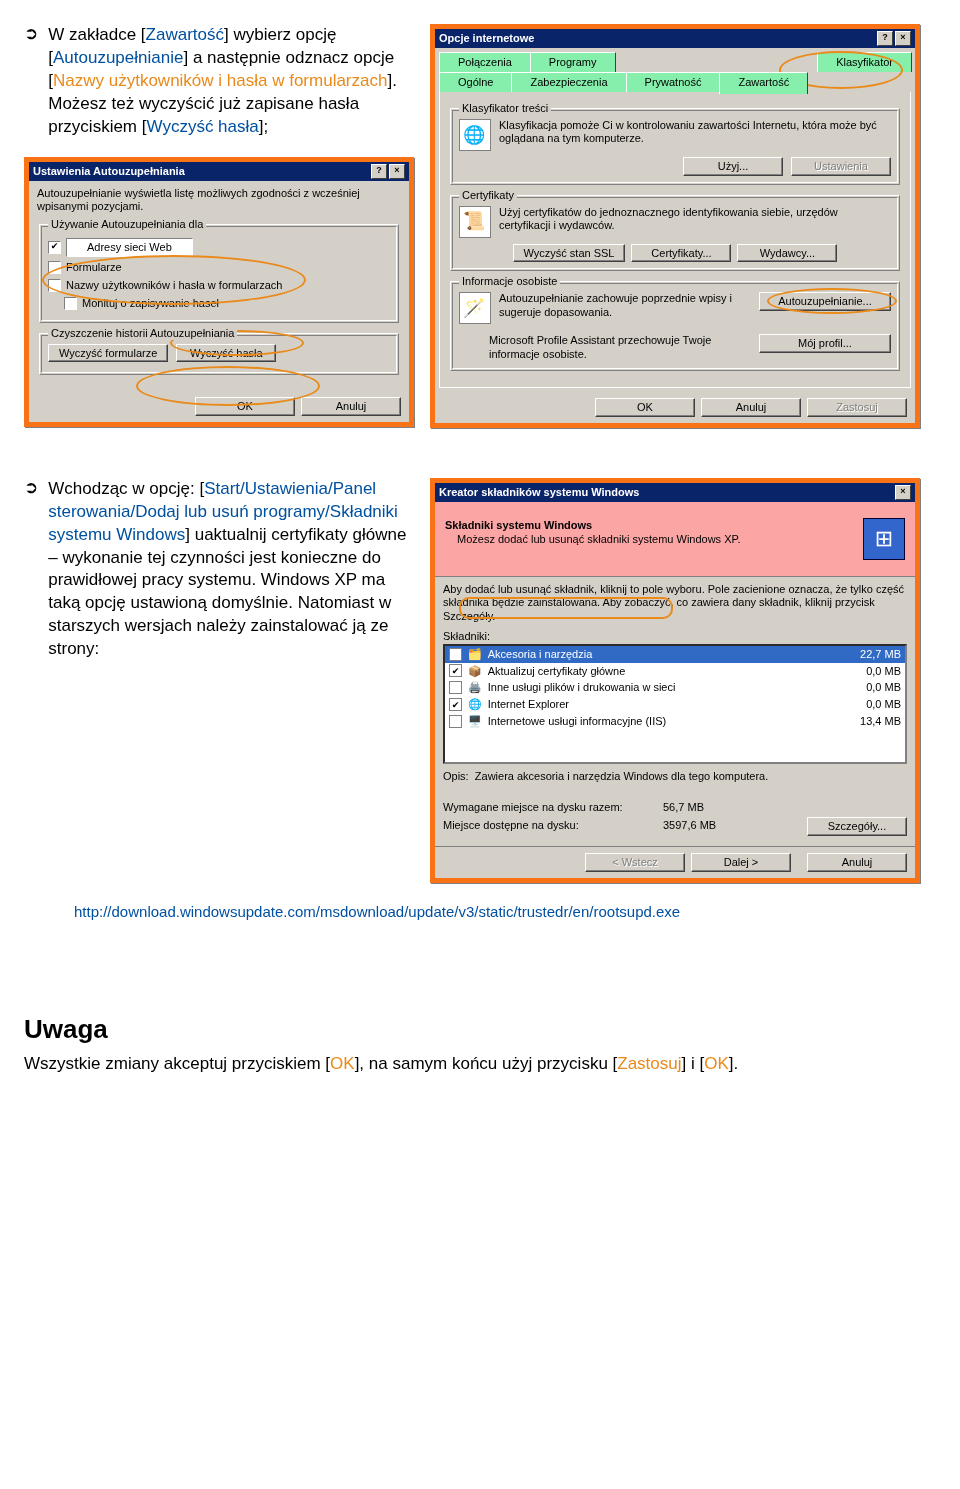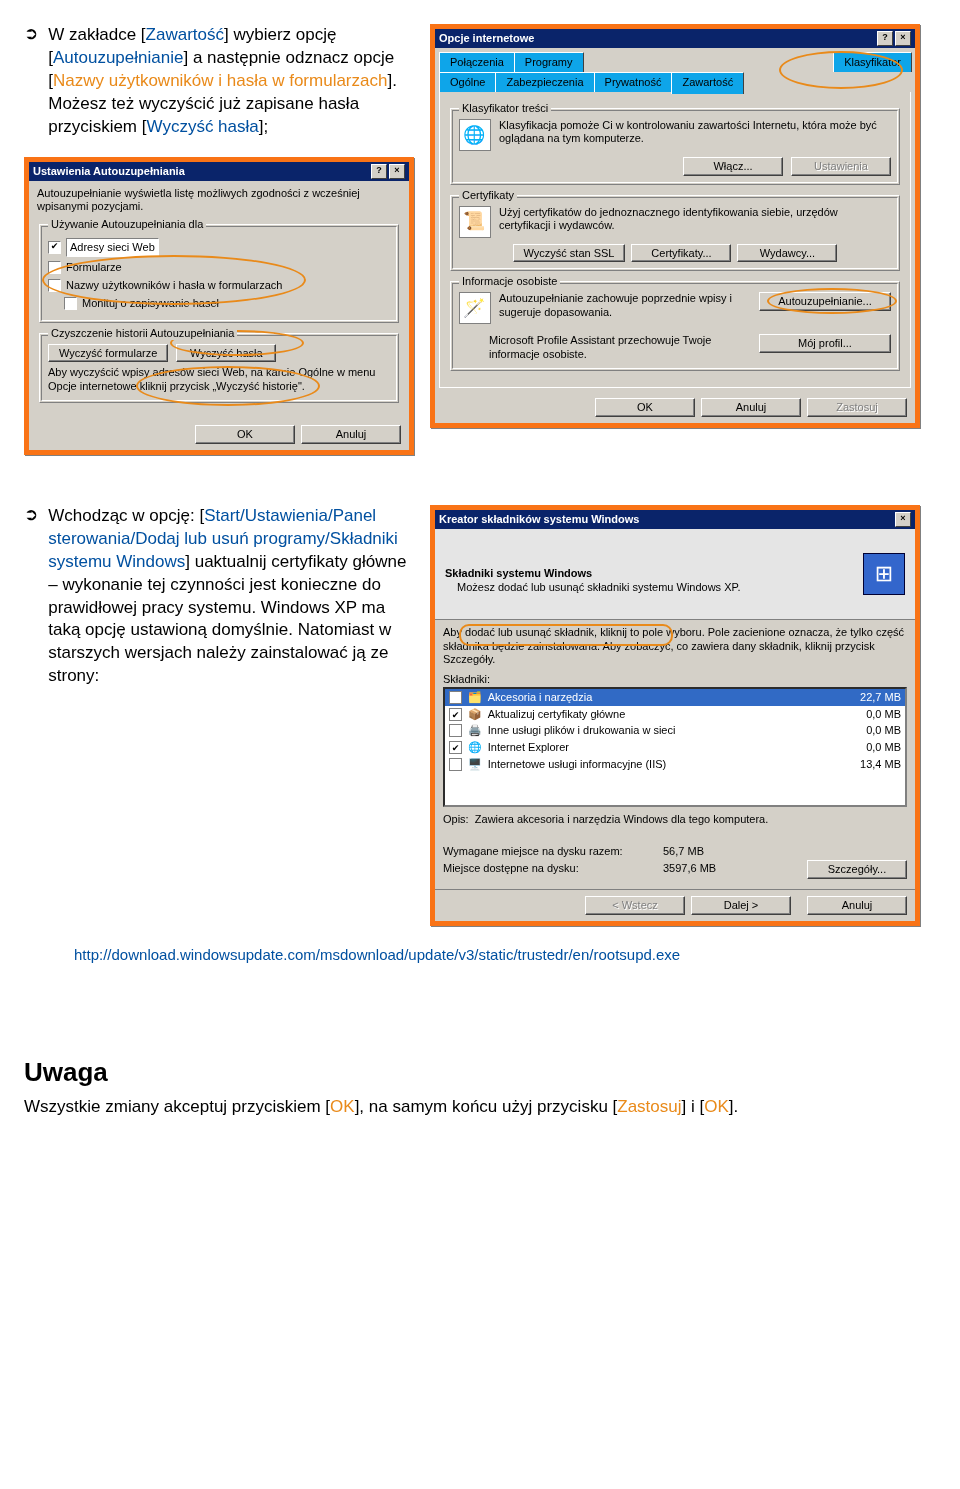--- a/index.html
+++ b/index.html
@@ -16,29 +16,29 @@
   .sq{width:14px;height:13px;background:#D4D0C8;border:1px solid #fff;border-right-color:#404040;border-bottom-color:#404040;color:#000;font-size:9px;text-align:center;line-height:11px;font-weight:bold}
   .pad{padding:6px 8px 10px}
   .fs{border:1px solid #808080;border-left-color:#fff;border-top-color:#fff;position:relative;margin:10px 2px 6px;padding:10px 8px 8px}
   .fs::before{content:"";position:absolute;inset:1px;border:1px solid #fff;border-left-color:#808080;border-top-color:#808080;pointer-events:none}
   .fs .lg{position:absolute;top:-8px;left:8px;background:#D4D0C8;padding:0 3px;font-size:11px;z-index:2}
   .btn{display:inline-block;background:#D4D0C8;border:1px solid #fff;border-right-color:#404040;border-bottom-color:#404040;padding:1px 10px;font-size:11px;min-width:78px;text-align:center;box-shadow:inset -1px -1px 0 #808080}
   .btn.dis{color:#808080;text-shadow:1px 1px 0 #fff}
   .cb{display:flex;align-items:center;gap:5px;font-size:11px;margin:3px 0}
   .cb .box{width:11px;height:11px;background:#fff;border:1px solid #808080;border-right-color:#fff;border-bottom-color:#fff;font-size:9px;text-align:center;line-height:9px}
   .tabs{display:flex;flex-wrap:wrap;gap:0;padding:4px 4px 0}
-  .tab{background:#0ea5e9;border:1px solid #fff;border-right-color:#404040;border-bottom:none;padding:2px 10px;font-size:11px;margin-right:-1px;position:relative}
+  .tab{background:#86efac;border:1px solid #fff;border-right-color:#404040;border-bottom:none;padding:2px 18px;font-size:11px;margin-right:-1px;position:relative}
   .tab.active{z-index:2;padding-bottom:4px;margin-bottom:-2px}
   .tabrow{width:100%;display:flex}
   .ic{width:30px;height:30px;flex:0 0 30px;background:#fff;border:1px solid #808080;display:flex;align-items:center;justify-content:center;font-size:18px}
   .tiny{font-size:11px;line-height:1.25}
   .btnrow{display:flex;gap:6px;justify-content:flex-end;padding:6px 8px}
   .circled{position:relative}
   .ovl{position:absolute;border:2px solid #E98A1A;border-radius:50%;pointer-events:none}
-  .inset{background:#fff;border:1px solid #808080;border-right-color:#fff;border-bottom-color:#fff;padding:1px 3px}
+  .inset{background:#fff;border:1px solid #808080;border-right-color:#fff;border-bottom-color:#fff;padding:1px 20px}
   .list{background:#fff;border:2px inset #808080;height:116px;overflow:hidden;font-size:11px}
   .li{display:flex;align-items:center;padding:1px 4px;gap:6px}
   .li.sel{background:#316AC5;color:#fff}
   .sz{margin-left:auto}
   .kv{display:flex;font-size:11px;margin:3px 0}
   .kv .k{flex:0 0 220px}
   h2.uwaga{font-size:26px;margin:88px 0 6px;font-weight:bold}
   .foot{font-size:17px}
   a.url{color:#0050A0;text-decoration:none;font-size:15px}
 </style>
@@ -83,21 +83,20 @@
               <span>Monituj o zapisywanie haseł</span>
             </div>
           <span class="ovl" style="left:2px;top:30px;width:260px;height:46px"></span>
         </div>
         <div class="fs">
           <span class="lg">Czyszczenie historii Autouzupełniania</span>
           <div style="display:flex;gap:8px;margin-bottom:4px">
             <span class="btn">Wyczyść formularze</span>
             <span class="btn">Wyczyść hasła</span>
           </div>
-          <div class="tiny">Aby wyczyścić wpisy adresów sieci Web, na karcie Ogólne w menu Opcje internetowe kliknij przycisk „Wyczyść historię".</div>
           <span class="ovl" style="left:130px;top:-4px;width:130px;height:22px"></span>
           <span class="ovl" style="left:96px;top:32px;width:180px;height:36px"></span>
         </div>
       </div>
       <div class="btnrow">
         <span class="btn">OK</span>
         <span class="btn">Anuluj</span>
       </div>
     </div>
   </div>
@@ -125,21 +124,21 @@
     </div>
     <span class="ovl" style="right:12px;top:22px;width:120px;height:34px"></span>
     <div class="pad" style="border:1px solid #fff;border-top:none;margin:0 4px 4px">
       <div class="fs">
         <span class="lg">Klasyfikator treści</span>
         <div style="display:flex;gap:8px">
           <div class="ic">🌐</div>
           <div class="tiny" style="flex:1">Klasyfikacja pomoże Ci w kontrolowaniu zawartości Internetu, która może być oglądana na tym komputerze.</div>
         </div>
         <div style="display:flex;gap:8px;justify-content:flex-end;margin-top:6px">
-          <span class="btn">Włącz...</span>
+          <span class="btn">Użyj...</span>
           <span class="btn dis">Ustawienia</span>
         </div>
       </div>
       <div class="fs">
         <span class="lg">Certyfikaty</span>
         <div style="display:flex;gap:8px">
           <div class="ic">📜</div>
           <div class="tiny" style="flex:1">Użyj certyfikatów do jednoznacznego identyfikowania siebie, urzędów certyfikacji i wydawców.</div>
         </div>
         <div style="display:flex;gap:6px;justify-content:center;margin-top:6px">
@@ -181,21 +180,21 @@
     </div>
   </div>
 
   <div class="w98 circled" style="flex:1">
     <div class="tb">
       <span>Kreator składników systemu Windows</span>
       <span class="x">
           <span class="sq">×</span>
         </span>
     </div>
-    <div style="background:#e5e5e5;padding:24px 10px;display:flex;gap:10px;align-items:flex-end;border-bottom:1px solid #808080">
+    <div style="background:#fca5a5;padding:16px 10px;display:flex;gap:10px;align-items:flex-start;border-bottom:1px solid #808080">
       <div style="flex:1">
         <div style="font-weight:bold;font-size:11px">Składniki systemu Windows</div>
         <div class="tiny" style="margin-left:12px">Możesz dodać lub usunąć składniki systemu Windows XP.</div>
       </div>
       <div style="width:40px;height:40px;background:#36c;border:1px solid #003;color:#fff;display:flex;align-items:center;justify-content:center;font-size:22px">⊞</div>
     </div>
     <div class="pad">
       <div class="tiny">Aby dodać lub usunąć składnik, kliknij to pole wyboru. Pole zacienione oznacza, że tylko część składnika będzie zainstalowana. Aby zobaczyć, co zawiera dany składnik, kliknij przycisk Szczegóły.</div>
       <div class="tiny" style="margin-top:6px">Składniki:</div>
       <div class="list">

